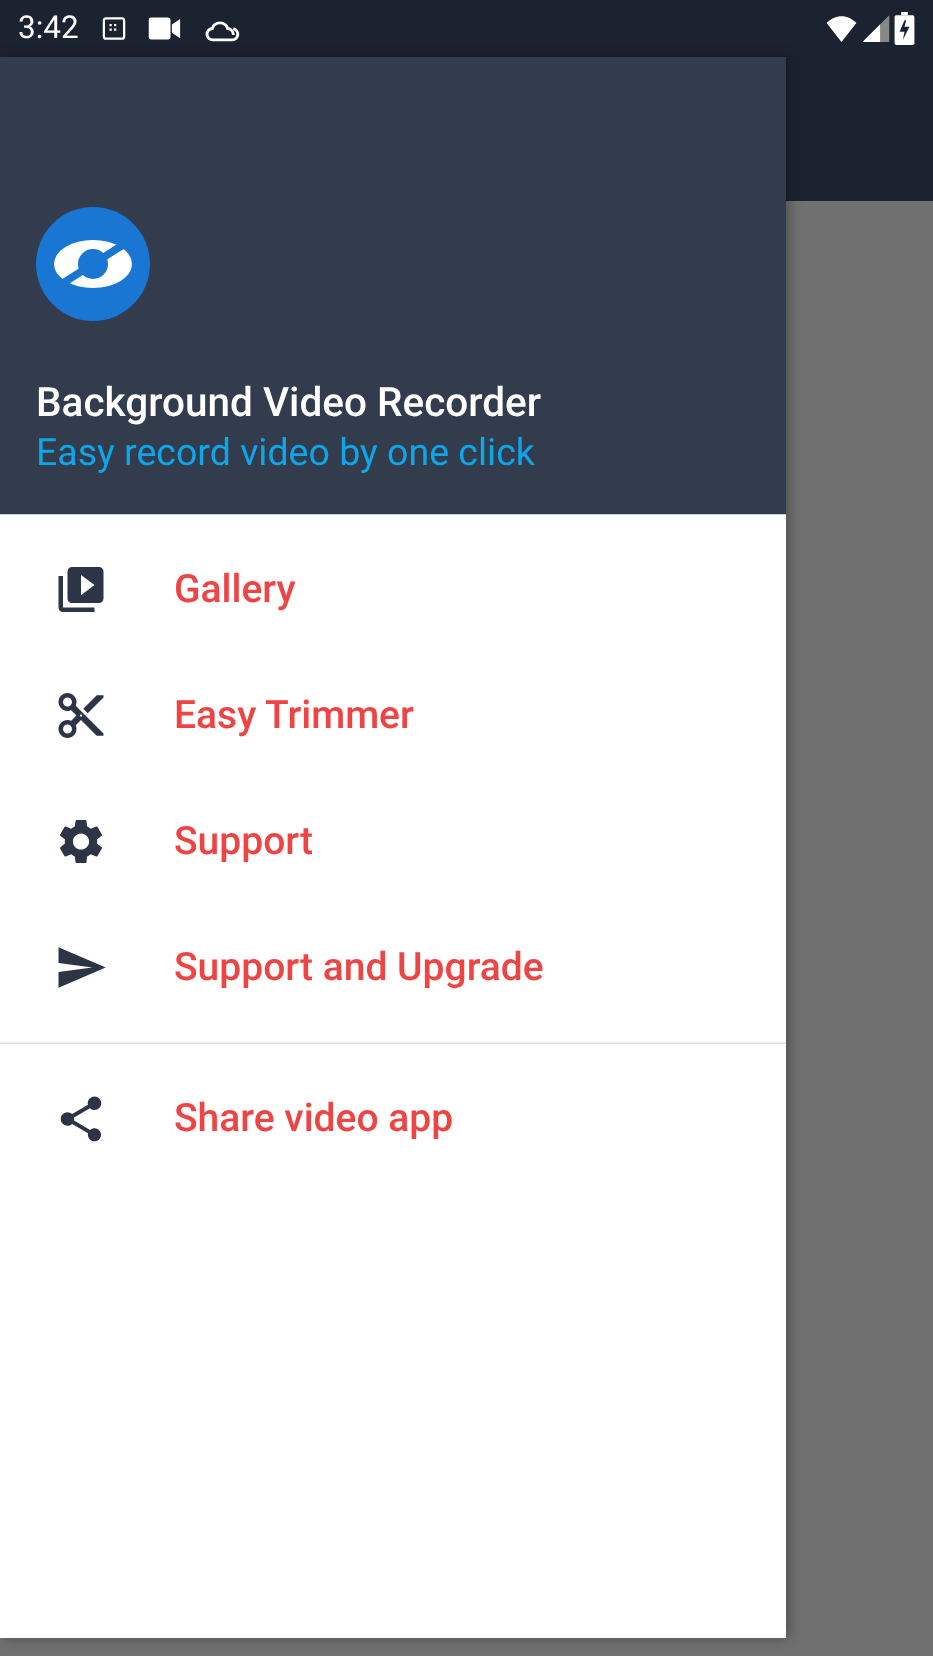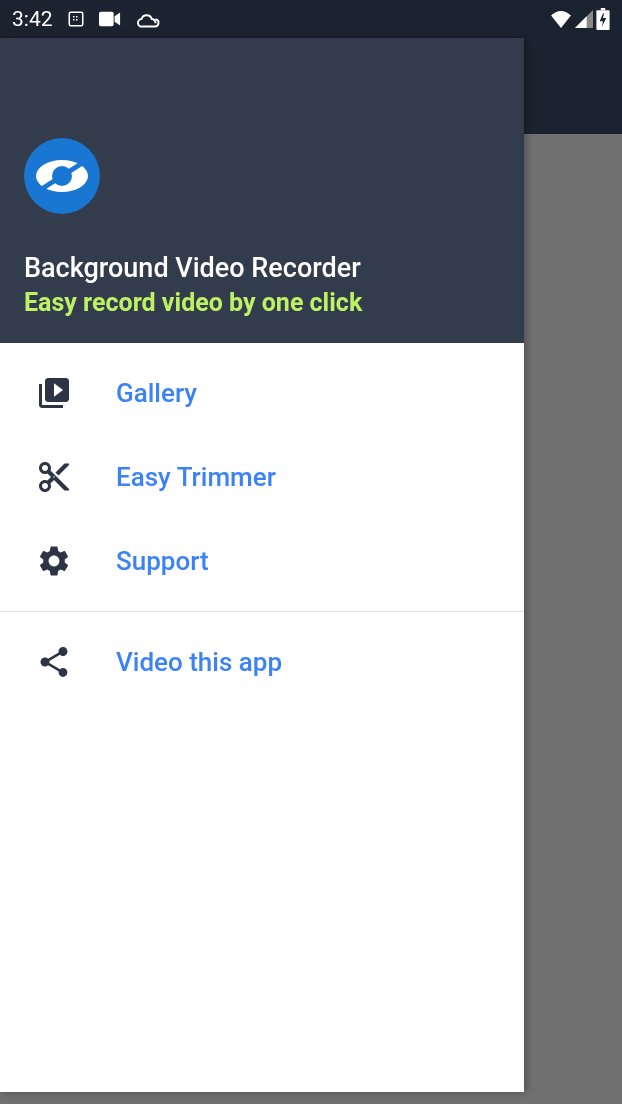--- a/index.html
+++ b/index.html
@@ -96,23 +96,23 @@
     }
     
     .app-title {
       color: #fff;
       font-size: 27px;
       font-weight: 500;
       margin-bottom: 4px;
     }
     
     .app-subtitle {
-      color: #bef264;
+      color: #0ea5e9;
       font-size: 25px;
-      font-weight: 700;
+      font-weight: 400;
     }
     
     .menu-list {
       background: #fff;
     }
     
     .menu-item {
       display: flex;
       align-items: center;
       padding: 24px 36px;
@@ -127,21 +127,21 @@
     .menu-icon {
       width: 36px;
       height: 36px;
       display: flex;
       align-items: center;
       justify-content: center;
       flex-shrink: 0;
     }
     
     .menu-label {
-      color: #3b82f6;
+      color: #ef4444;
       font-size: 26px;
       font-weight: 500;
     }
     
     .divider {
       height: 1px;
       background: #e0e0e0;
       margin: 8px 0;
     }
   </style>
@@ -230,26 +230,34 @@
 
     <div class="menu-item">
       <span class="menu-icon">
         <svg width="36" height="36" viewBox="0 0 24 24" fill="#2d3445">
           <path d="M19.14 12.94c.04-.3.06-.61.06-.94 0-.32-.02-.64-.07-.94l2.03-1.58c.18-.14.23-.41.12-.61l-1.92-3.32c-.12-.22-.37-.29-.59-.22l-2.39.96c-.5-.38-1.03-.7-1.62-.94l-.36-2.54c-.04-.24-.24-.41-.48-.41h-3.84c-.24 0-.43.17-.47.41l-.36 2.54c-.59.24-1.13.57-1.62.94l-2.39-.96c-.22-.08-.47 0-.59.22L2.74 8.87c-.12.21-.08.47.12.61l2.03 1.58c-.05.3-.09.63-.09.94s.02.64.07.94l-2.03 1.58c-.18.14-.23.41-.12.61l1.92 3.32c.12.22.37.29.59.22l2.39-.96c.5.38 1.03.7 1.62.94l.36 2.54c.05.24.24.41.48.41h3.84c.24 0 .44-.17.47-.41l.36-2.54c.59-.24 1.13-.56 1.62-.94l2.39.96c.22.08.47 0 .59-.22l1.92-3.32c.12-.22.07-.47-.12-.61l-2.01-1.58zM12 15.6c-1.98 0-3.6-1.62-3.6-3.6s1.62-3.6 3.6-3.6 3.6 1.62 3.6 3.6-1.62 3.6-3.6 3.6z"></path>
         </svg>
       </span>
       <span class="menu-label">Support</span>
     </div>
 
+    <div class="menu-item">
+      <span class="menu-icon">
+        <svg width="36" height="36" viewBox="0 0 24 24" fill="#2d3445">
+          <path d="M2.01 21L23 12 2.01 3 2 10l15 2-15 2z"></path>
+        </svg>
+      </span>
+      <span class="menu-label">Support and Upgrade</span>
+    </div>
 
     <div class="divider"></div>
 
     <div class="menu-item">
       <span class="menu-icon">
         <svg width="36" height="36" viewBox="0 0 24 24" fill="#2d3445">
           <path d="M18 16.08c-.76 0-1.44.3-1.96.77L8.91 12.7c.05-.23.09-.46.09-.7s-.04-.47-.09-.7l7.05-4.11c.54.5 1.25.81 2.04.81 1.66 0 3-1.34 3-3s-1.34-3-3-3-3 1.34-3 3c0 .24.04.47.09.7L8.04 9.81C7.5 9.31 6.79 9 6 9c-1.66 0-3 1.34-3 3s1.34 3 3 3c.79 0 1.5-.31 2.04-.81l7.12 4.16c-.05.21-.08.43-.08.65 0 1.61 1.31 2.92 2.92 2.92 1.61 0 2.92-1.31 2.92-2.92s-1.31-2.92-2.92-2.92z"></path>
         </svg>
       </span>
-      <span class="menu-label">Video this app</span>
+      <span class="menu-label">Share video app</span>
     </div>
 
   </div>
 </div>
 
 </body></html>

